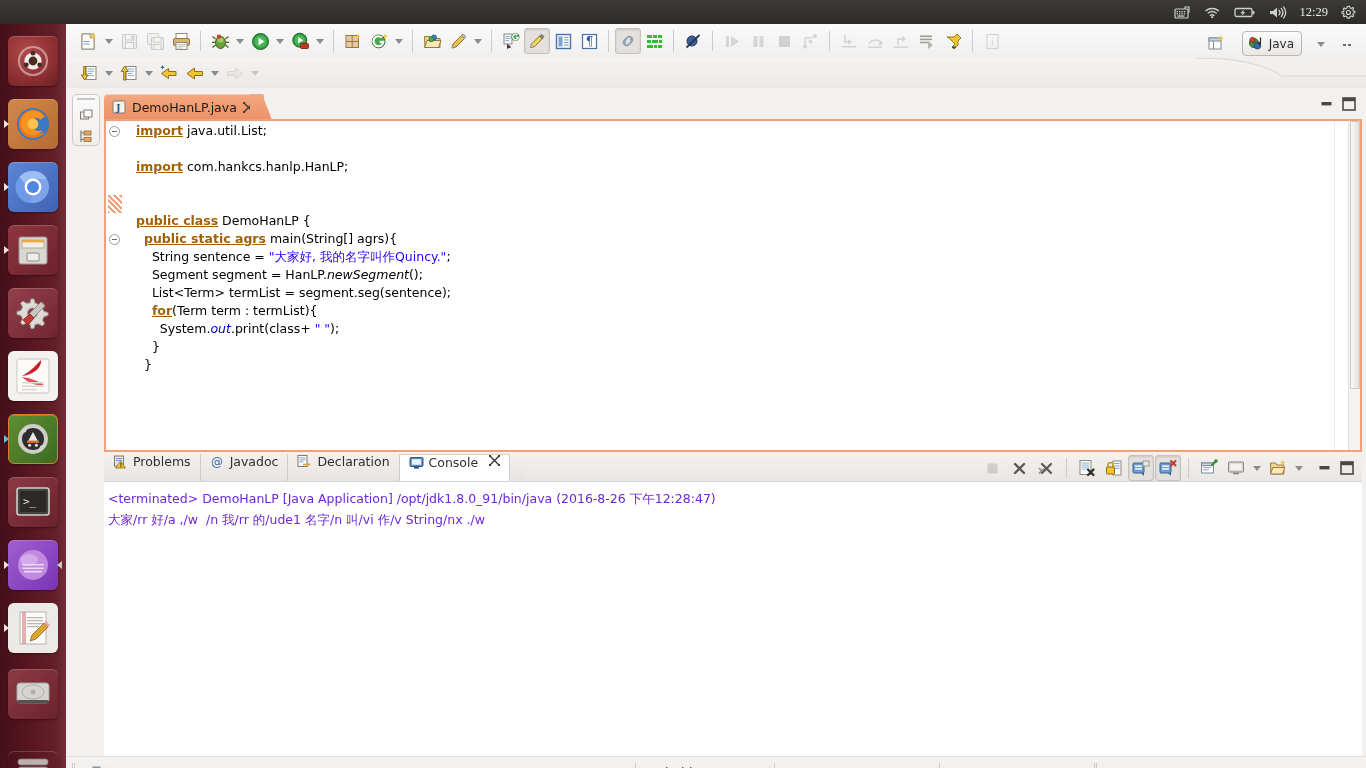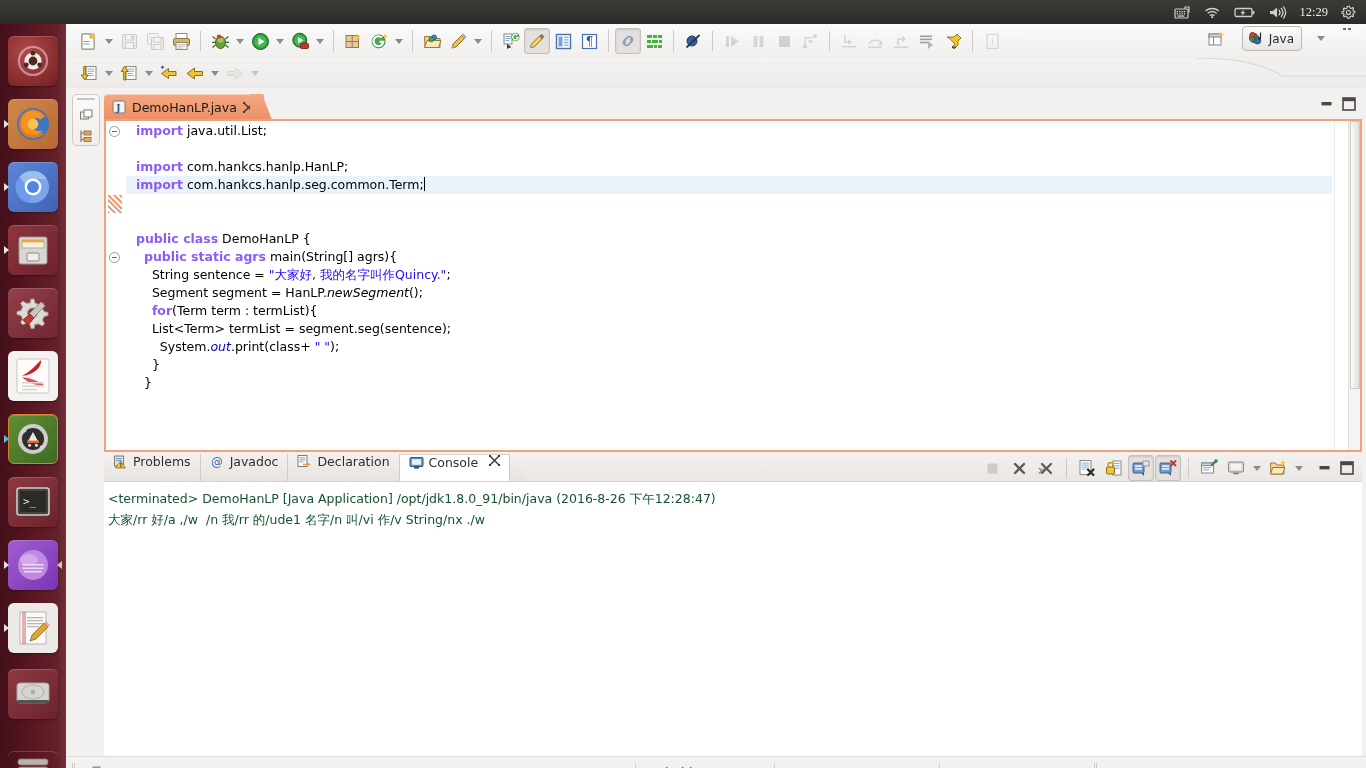--- a/index.html
+++ b/index.html
@@ -77,21 +77,21 @@
     border-left: 4px solid transparent; border-right: 4px solid transparent;
     border-top: 5px solid #8b8b8b;
   }
   .caret.dim i { border-top-color: #c8c6c4; }
   .tsep { width: 1px; height: 20px; background: #cdcac7; margin: 0 6px; }
   .tsep.tall { height: 22px; }
 
   
   #persp {
     position: absolute; right: 4px; top: 2px; height: 30px;
-    display: flex; align-items: flex-start; gap: 12px;
+    display: flex; align-items: flex-end; gap: 12px;
   }
   #persp-java {
     display: flex; align-items: center; gap: 4px;
     border: 1px solid #bdb8b3; border-radius: 4px;
     background: linear-gradient(to bottom,#fcfcfc,#e9e6e3);
     padding: 2px 7px 2px 4px; height: 25px;
   }
   #persp-java span { font-size: 12px; color: #2b2b2b; }
   #persp-curve {
     position: absolute; right: 0; top: 34px; width: 170px; height: 22px;
@@ -147,21 +147,21 @@
     position: absolute; right: 12px; top: 0; width: 14px; height: 100%;
     background: #ffffff; border-left: 1px solid #eeecea;
   }
   #code {
     position: absolute; left: 20px; top: 0; right: 28px; bottom: 0;
     font-family: "DejaVu Sans", "Liberation Sans", sans-serif;
     font-size: 12.5px; line-height: 18px; padding-top: 1px;
   }
   .cl { height: 18px; white-space: pre; padding-left: 10px; position: relative; }
   .cl.hl { background: #eaf2fb; }
-  .kw { color: #8b5cf6; font-weight: bold; }
+  .kw { color: #a16207; font-weight: bold; text-decoration: underline; }
   .str { color: #2a00ff; }
   .stat { font-style: italic; }
   .statf { color: #0000c0; font-style: italic; }
   .fold {
     position: absolute; left: -17px; top: 4px; width: 11px; height: 11px;
     border: 1px solid #9a9a9a; border-radius: 50%; background: #fff;
   }
   .fold::after {
     content: ""; position: absolute; left: 2px; top: 4px; width: 5px; height: 1px; background: #6a6a6a;
   }
@@ -190,21 +190,21 @@
   }
   #console-tools {
     position: absolute; right: 0; top: 0; height: 28px;
     display: flex; align-items: center; gap: 1px; padding-right: 4px;
   }
   #console-body {
     position: absolute; left: 0; top: 28px; width: 1258px; height: 274px;
     background: #ffffff; border-top: 1px solid #ffffff;
     padding: 5px 0 0 2px;
   }
-  .cline { font-size: 12.5px; line-height: 21px; color: #14532d; white-space: pre; padding-left: 2px; }
+  .cline { font-size: 12.5px; line-height: 21px; color: #6d28d9; white-space: pre; padding-left: 2px; }
 
   
   #statusbar {
     position: absolute; left: 0; top: 732px; width: 1300px; height: 32px;
     background: linear-gradient(to bottom,#f4f3f2,#eceae8);
     border-top: 1px solid #e0dddb;
     display: flex; align-items: center;
   }
   .sb-cell {
     font-size: 12.5px; color: #3a3a3a; height: 20px; display: flex; align-items: center;
@@ -868,29 +868,28 @@
     </div>
 
     <div id="editor-frame">
       <div id="gutter">
         <div id="gutter-marker"></div>
       </div>
       <div id="code">
           <div class="cl"><span class="fold"></span><span class="kw">import</span><span> java.util.List;</span></div>
           <div class="cl"></div>
           <div class="cl"><span class="kw">import</span><span> com.hankcs.hanlp.HanLP;</span></div>
-          <div class="cl hl"><span class="kw">import</span><span> com.hankcs.hanlp.seg.common.Term;</span><span style="display: inline-block; width: 1px; height: 14px; background: rgb(0, 0, 0); vertical-align: -2px;"></span></div>
           <div class="cl"></div>
           <div class="cl"></div>
           <div class="cl"><span class="kw">public class</span><span> DemoHanLP {</span></div>
           <div class="cl"><span class="fold"></span><span>  </span><span class="kw">public static agrs</span><span> main(String[] agrs){</span></div>
           <div class="cl"><span>    String sentence = </span><span class="str">"大家好, 我的名字叫作Quincy."</span><span>;</span></div>
           <div class="cl"><span>    Segment segment = HanLP.</span><span class="stat">newSegment</span><span>();</span></div>
+          <div class="cl"><span>    List&lt;Term&gt; termList = segment.seg(sentence);</span></div>
           <div class="cl"><span>    </span><span class="kw">for</span><span>(Term term : termList){</span></div>
-          <div class="cl"><span>    List&lt;Term&gt; termList = segment.seg(sentence);</span></div>
           <div class="cl"><span>      System.</span><span class="statf">out</span><span>.print(class+ </span><span class="str">" "</span><span>);</span></div>
           <div class="cl"><span>    }</span></div>
           <div class="cl"><span>  }</span></div>
         </div>
       <div id="right-ruler"></div>
       <div id="vscroll">
         <div class="thumb"></div>
       </div>
     </div>
   </div>

